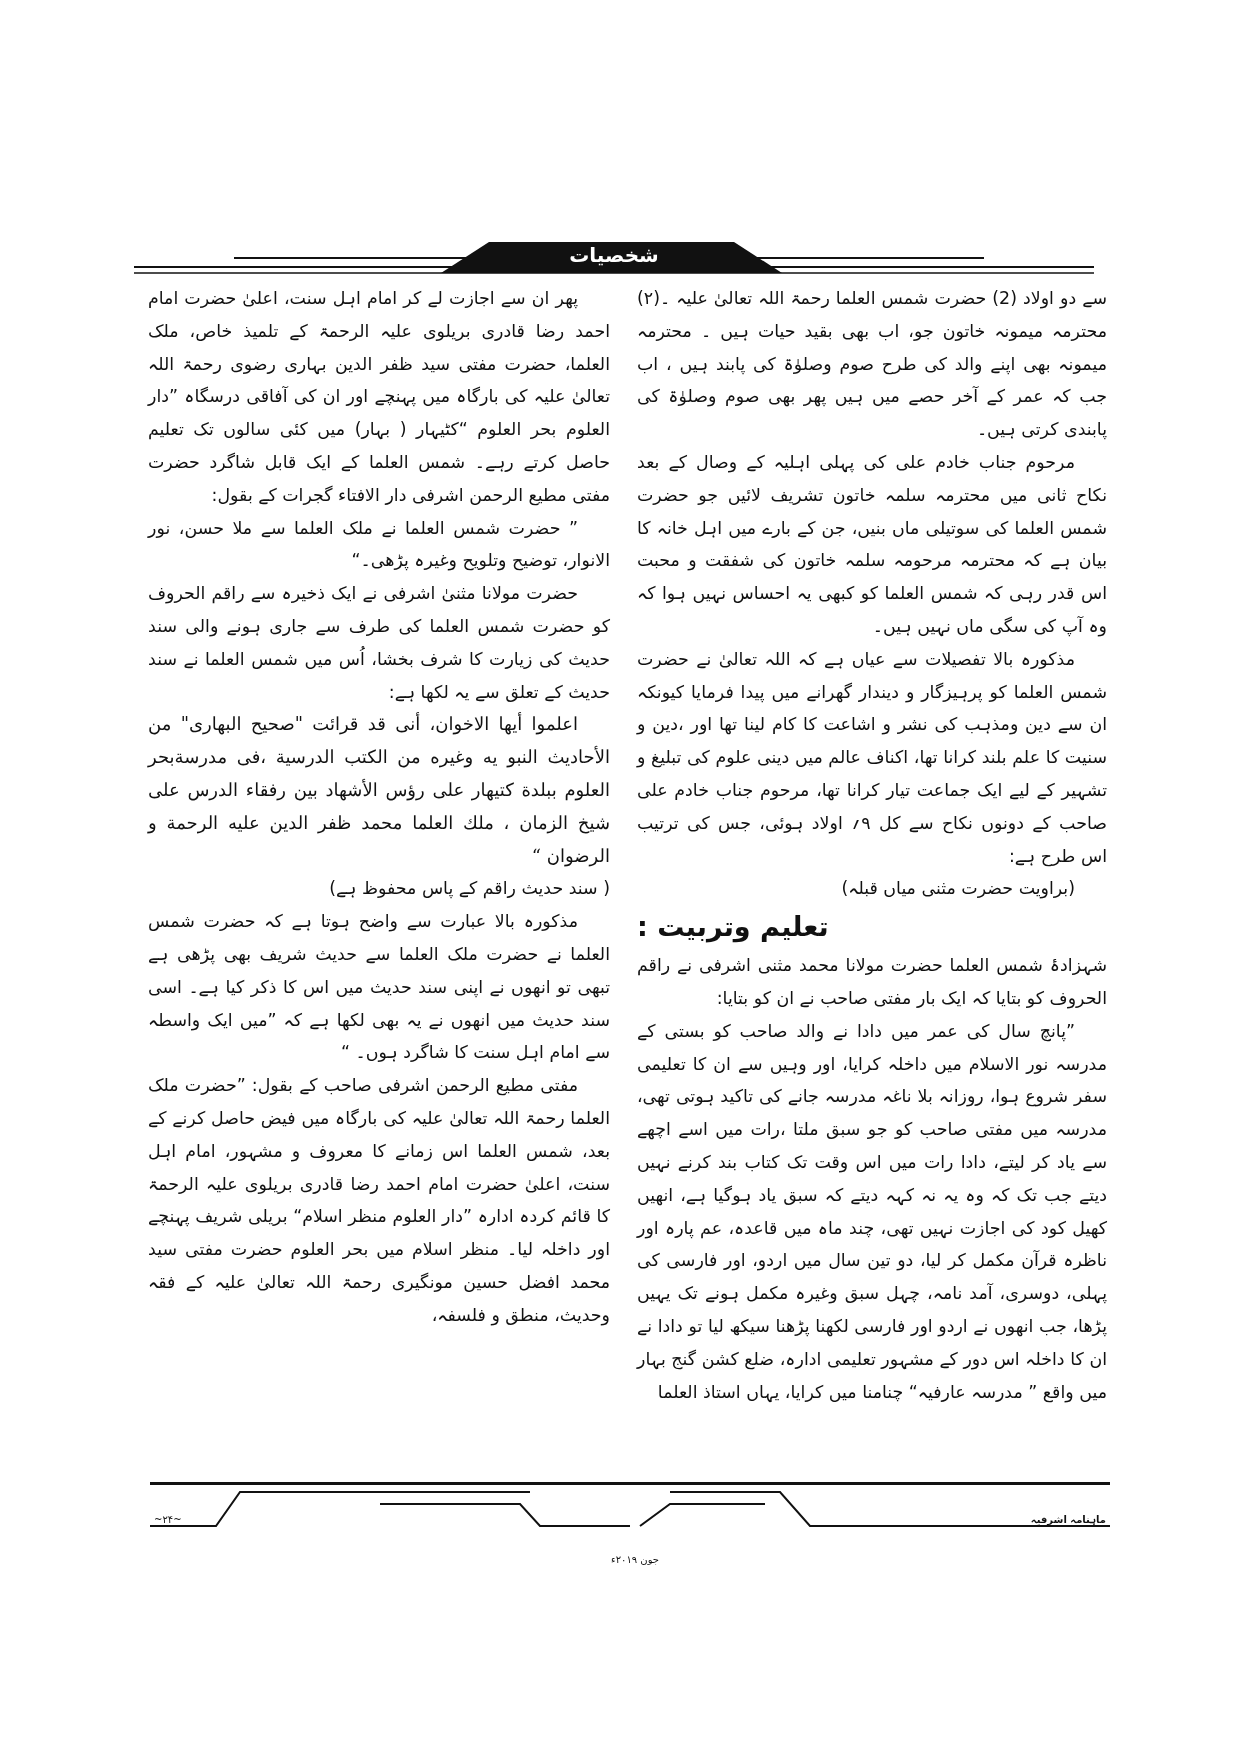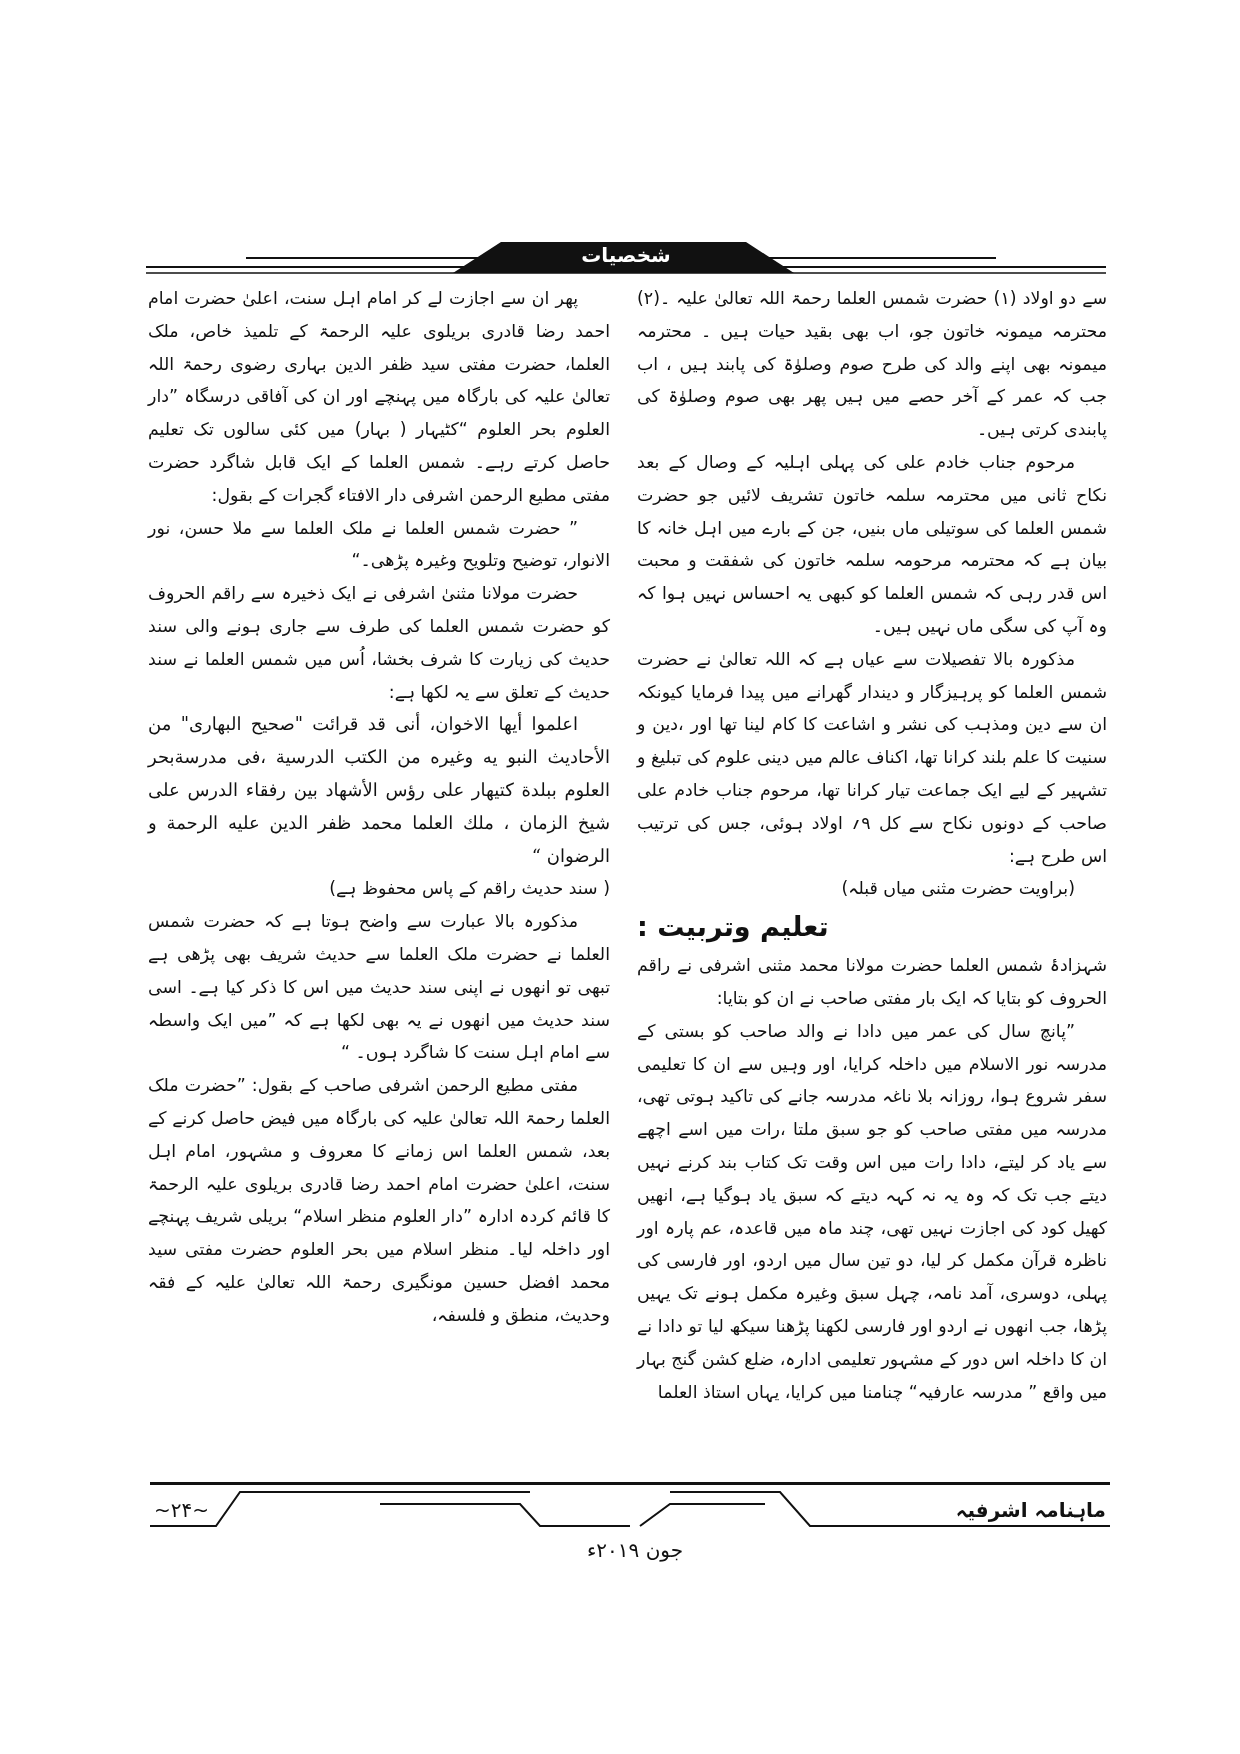--- a/index.html
+++ b/index.html
@@ -1,55 +1,55 @@
 <!DOCTYPE html>
 <html><head>
 <meta charset="utf-8">
 <style>
   html, body { margin: 0; padding: 0; background: #ffffff; }
   body { width: 1240px; height: 1754px; position: relative; overflow: hidden; font-family: "DejaVu Sans", sans-serif; color: #111; }
 
   
-  .header { position: absolute; left: 146px; top: 240px; width: 960px; height: 36px; }
+  .header { position: absolute; left: 134px; top: 240px; width: 960px; height: 36px; }
   .header svg { position: absolute; left: 0; top: 0; }
   .header-title { position: absolute; left: 0; right: 0; top: 3px; text-align: center; color: #fff; font-weight: bold; font-size: 20px; direction: rtl; letter-spacing: 0; }
 
   
   .col { position: absolute; top: 282px; direction: rtl; text-align: justify; font-size: 17.4px; line-height: 32.8px; }
   .col-right { left: 637px; width: 470px; }
   .col-left { left: 148px; width: 462px; }
   .col p { margin: 0; }
   .col .indent { text-indent: 32px; }
   .col .arabic { font-family: "DejaVu Serif", serif; font-size: 18px; }
   .col .heading { font-weight: bold; font-size: 27px; line-height: 44px; text-align: left; padding-right: 150px; }
 
   
   .footer-rule { position: absolute; left: 150px; top: 1482px; width: 960px; height: 3px; background: #111; }
   .footer { position: absolute; left: 150px; top: 1490px; width: 960px; height: 40px; }
   .footer svg { position: absolute; left: 0; top: 0; }
-  .footer-text { position: absolute; font-size: 20px; direction: rtl; top: 8px; }
+  .footer-text { position: absolute; font-size: 10px; direction: rtl; top: 24px; }
   .footer-mag { right: 4px; font-weight: bold; margin-left: 34px; }
   .footer-date { left: 430px; width: 110px; text-align: center; margin-top: 40px; }
   .footer-page { left: 4px; }
 </style>
 </head>
 <body>
 
 <div class="header">
   <svg width="960" height="36" viewBox="0 0 960 36">
     <line x1="100" y1="18" x2="850" y2="18" stroke="#111" stroke-width="2"></line>
     <line x1="0" y1="27" x2="960" y2="27" stroke="#111" stroke-width="2"></line>
     <line x1="0" y1="33" x2="960" y2="33" stroke="#111" stroke-width="1.5"></line>
     <polygon points="355,2 600,2 648,33 307,33" fill="#111"></polygon>
   </svg>
   <div class="header-title">شخصیات</div>
 </div>
 
 <div class="col col-right">
-  <p>سے دو اولاد (۱) حضرت شمس العلما رحمۃ اللہ تعالیٰ علیہ ۔(۲) محترمہ میمونہ خاتون جو، اب بھی بقید حیات ہیں ۔ محترمہ میمونہ بھی اپنے والد کی طرح صوم وصلوٰۃ کی پابند ہیں ، اب جب کہ عمر کے آخر حصے میں ہیں پھر بھی صوم وصلوٰۃ کی پابندی کرتی ہیں۔</p>
+  <p>سے دو اولاد (2) حضرت شمس العلما رحمۃ اللہ تعالیٰ علیہ ۔(۲) محترمہ میمونہ خاتون جو، اب بھی بقید حیات ہیں ۔ محترمہ میمونہ بھی اپنے والد کی طرح صوم وصلوٰۃ کی پابند ہیں ، اب جب کہ عمر کے آخر حصے میں ہیں پھر بھی صوم وصلوٰۃ کی پابندی کرتی ہیں۔</p>
   <p class="indent">مرحوم جناب خادم علی کی پہلی اہلیہ کے وصال کے بعد نکاح ثانی میں محترمہ سلمہ خاتون تشریف لائیں جو حضرت شمس العلما کی سوتیلی ماں بنیں، جن کے بارے میں اہل خانہ کا بیان ہے کہ محترمہ مرحومہ سلمہ خاتون کی شفقت و محبت اس قدر رہی کہ شمس العلما کو کبھی یہ احساس نہیں ہوا کہ وہ آپ کی سگی ماں نہیں ہیں۔</p>
   <p class="indent">مذکورہ بالا تفصیلات سے عیاں ہے کہ اللہ تعالیٰ نے حضرت شمس العلما کو پرہیزگار و دیندار گھرانے میں پیدا فرمایا کیونکہ ان سے دین ومذہب کی نشر و اشاعت کا کام لینا تھا اور ،دین و سنیت کا علم بلند کرانا تھا، اکناف عالم میں دینی علوم کی تبلیغ و تشہیر کے لیے ایک جماعت تیار کرانا تھا، مرحوم جناب خادم علی صاحب کے دونوں نکاح سے کل ۹؍ اولاد ہوئی، جس کی ترتیب اس طرح ہے:</p>
   <p class="indent">(براویت حضرت مثنی میاں قبلہ)</p>
   <p class="heading">تعلیم وتربیت :</p>
   <p>شہزادۂ شمس العلما حضرت مولانا محمد مثنی اشرفی نے راقم الحروف کو بتایا کہ ایک بار مفتی صاحب نے ان کو بتایا:</p>
   <p class="indent">”پانچ سال کی عمر میں دادا نے والد صاحب کو بستی کے مدرسہ نور الاسلام میں داخلہ کرایا، اور وہیں سے ان کا تعلیمی سفر شروع ہوا، روزانہ بلا ناغہ مدرسہ جانے کی تاکید ہوتی تھی، مدرسہ میں مفتی صاحب کو جو سبق ملتا ،رات میں اسے اچھے سے یاد کر لیتے، دادا رات میں اس وقت تک کتاب بند کرنے نہیں دیتے جب تک کہ وہ یہ نہ کہہ دیتے کہ سبق یاد ہوگیا ہے، انھیں کھیل کود کی اجازت نہیں تھی، چند ماہ میں قاعدہ، عم پارہ اور ناظرہ قرآن مکمل کر لیا، دو تین سال میں اردو، اور فارسی کی پہلی، دوسری، آمد نامہ، چہل سبق وغیرہ مکمل ہونے تک یہیں پڑھا، جب انھوں نے اردو اور فارسی لکھنا پڑھنا سیکھ لیا تو دادا نے ان کا داخلہ اس دور کے مشہور تعلیمی ادارہ، ضلع کشن گنج بہار میں واقع ” مدرسہ عارفیہ“ چنامنا میں کرایا، یہاں استاذ العلما</p>
 </div>
 
 <div class="col col-left">
   <p class="indent">پھر ان سے اجازت لے کر امام اہل سنت، اعلیٰ حضرت امام احمد رضا قادری بریلوی علیہ الرحمۃ کے تلمیذ خاص، ملک العلما، حضرت مفتی سید ظفر الدین بہاری رضوی رحمۃ اللہ تعالیٰ علیہ کی بارگاہ میں پہنچے اور ان کی آفاقی درسگاہ ”دار العلوم بحر العلوم “کٹیہار ( بہار) میں کئی سالوں تک تعلیم حاصل کرتے رہے۔ شمس العلما کے ایک قابل شاگرد حضرت مفتی مطیع الرحمن اشرفی دار الافتاء گجرات کے بقول:</p>

